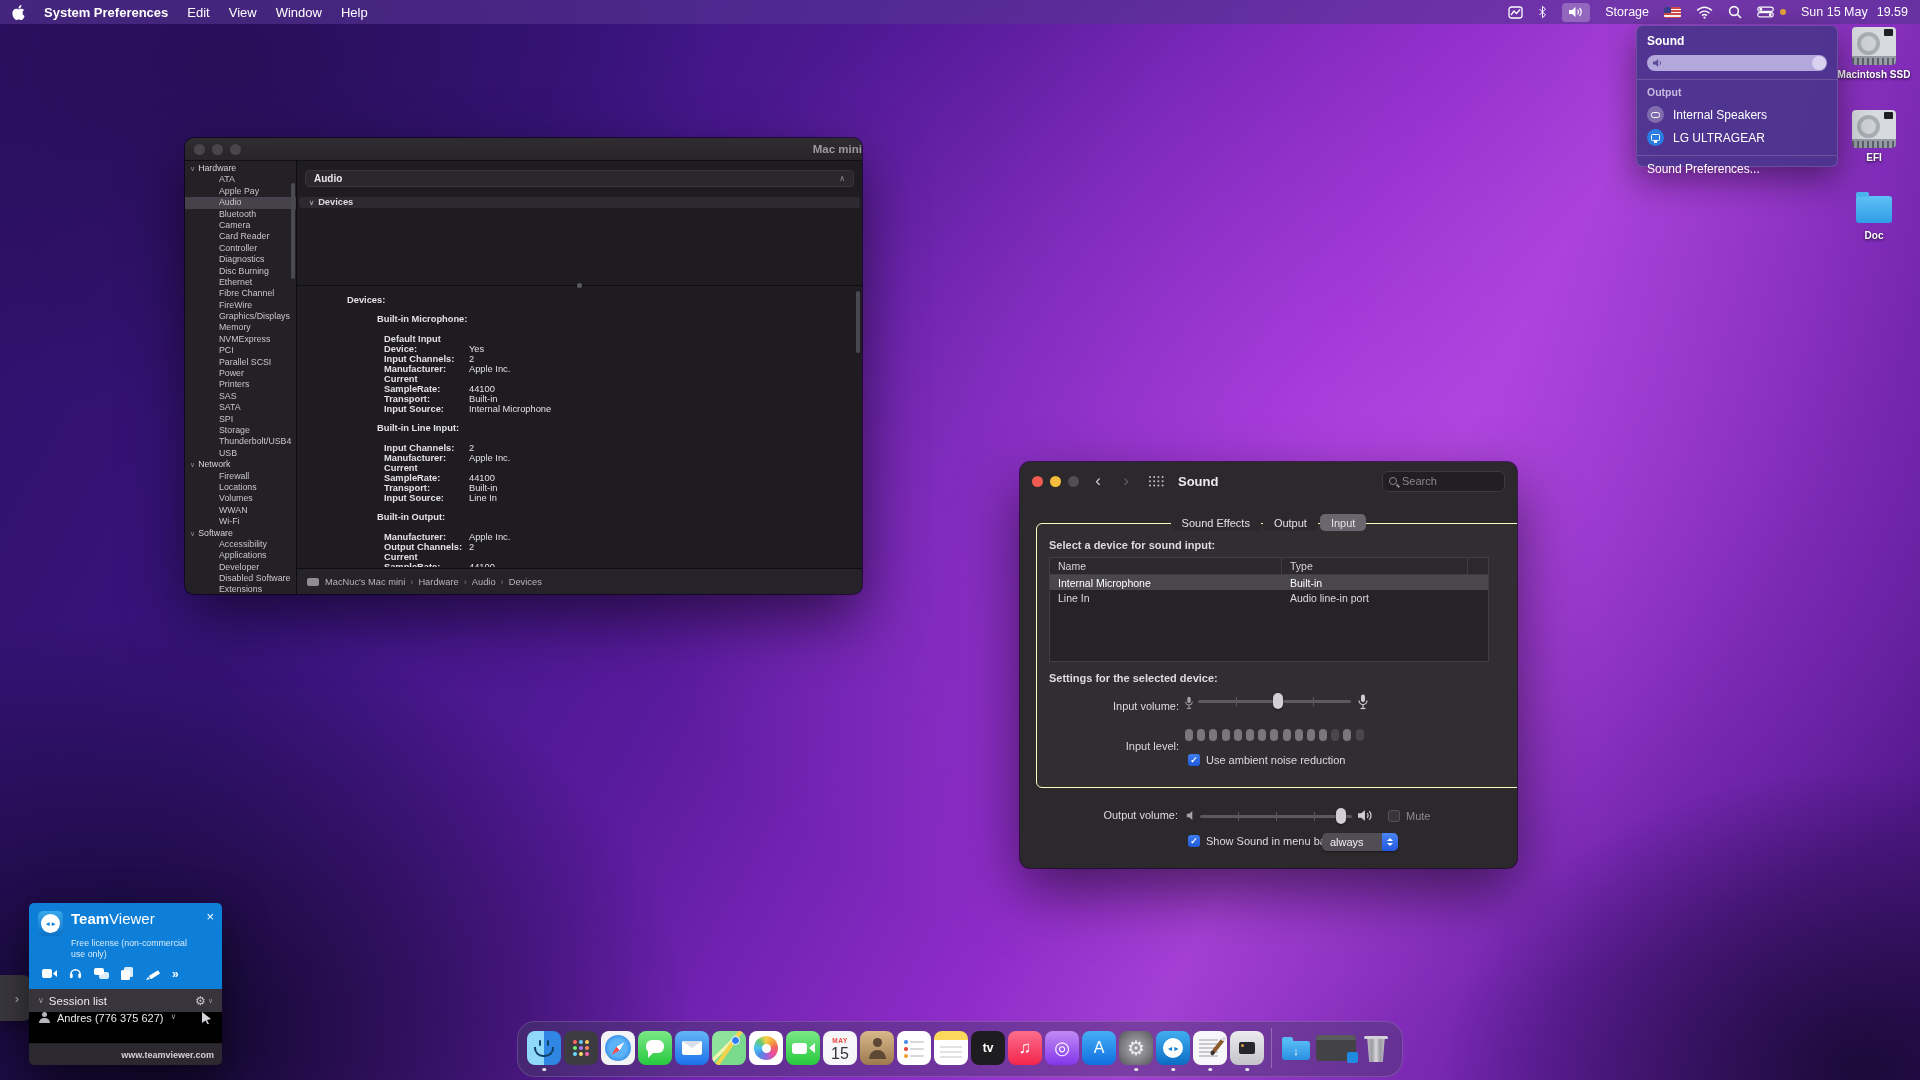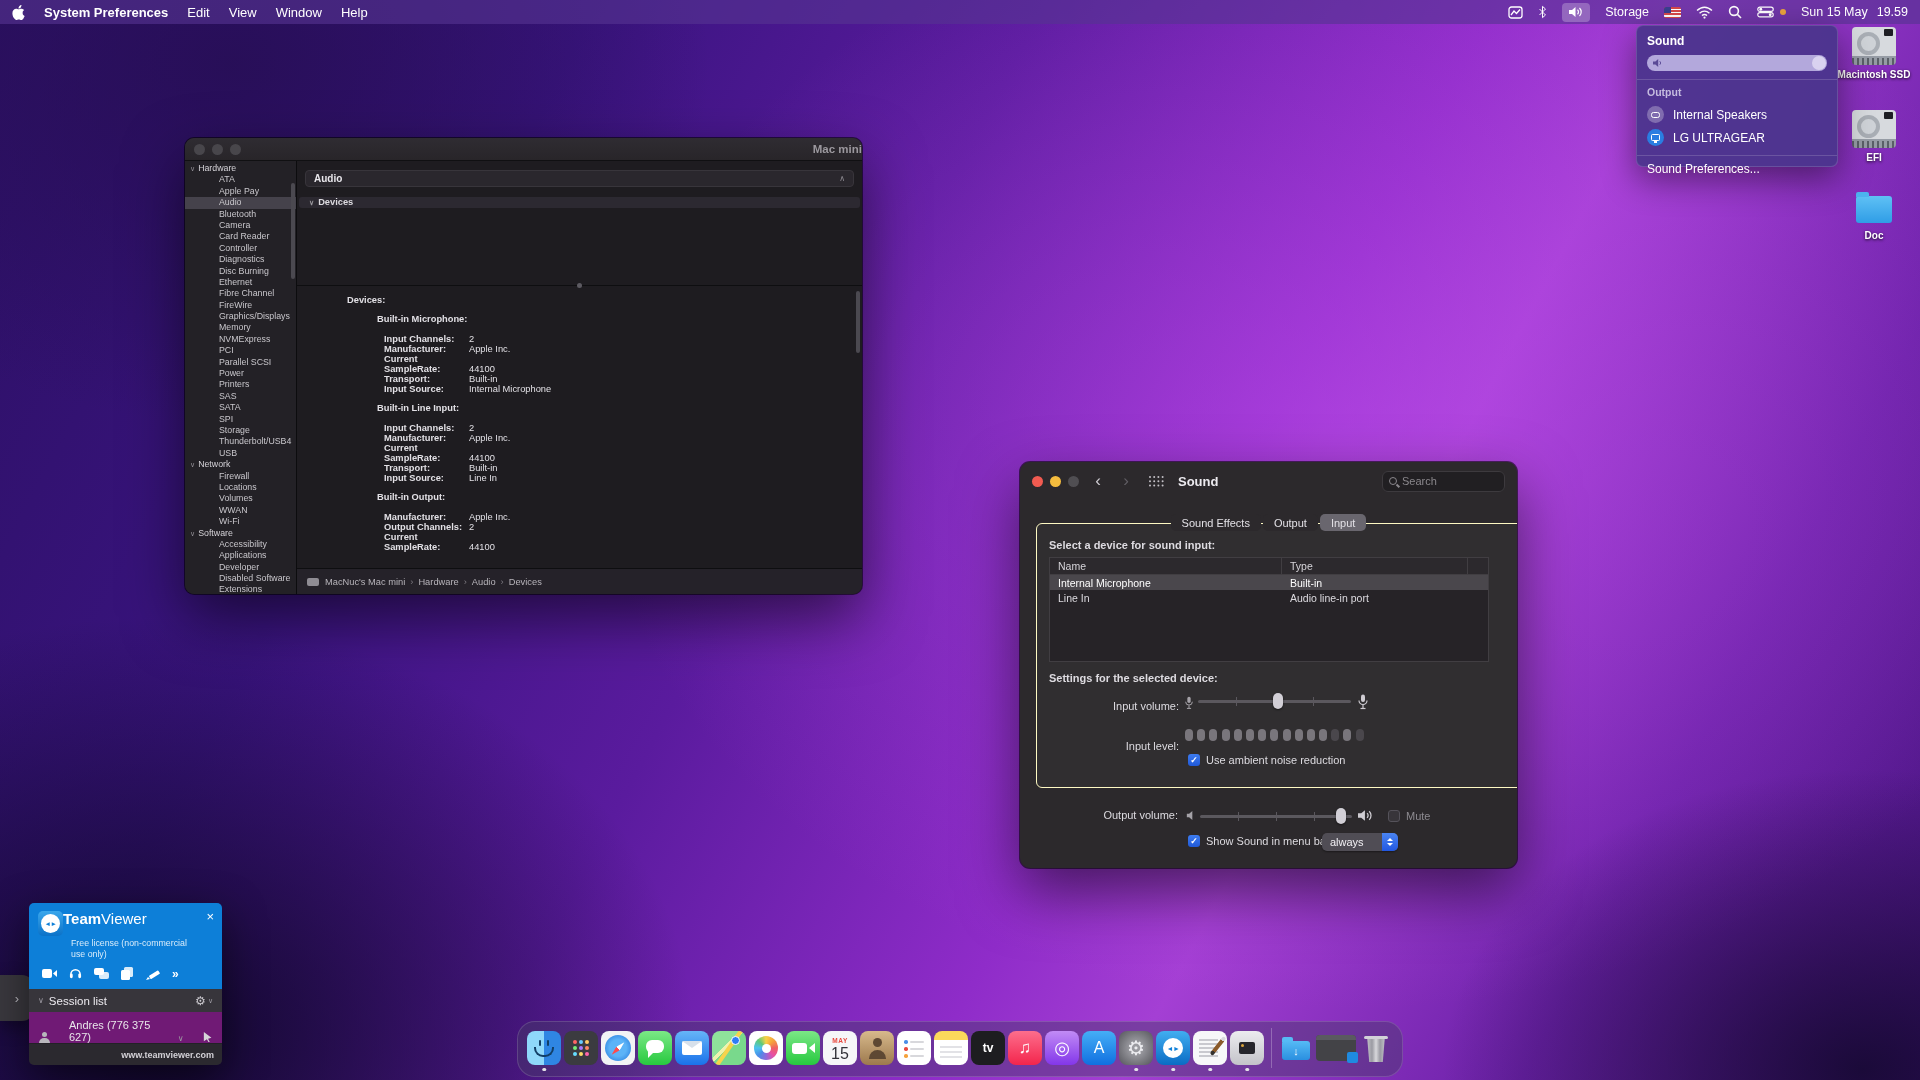--- a/index.html
+++ b/index.html
@@ -144,37 +144,37 @@
   .dropdown .val{flex:1;font-size:11px;color:#f2f0f4;padding-left:8px}
   .dropdown .step{width:16px;height:18px;border-radius:0 5px 5px 0;background:linear-gradient(#4a84f2,#2257e0);display:flex;flex-direction:column;align-items:center;justify-content:center;gap:2px}
   .tri-up{width:0;height:0;border-left:3px solid transparent;border-right:3px solid transparent;border-bottom:3.5px solid #fff}
   .tri-dn{width:0;height:0;border-left:3px solid transparent;border-right:3px solid transparent;border-top:3.5px solid #fff}
   .ic-mic{flex:0 0 auto}
   
   .tv-tab{position:absolute;left:0;top:975px;width:34px;height:46px;background:#3a383e;border-radius:0 12px 12px 0;z-index:29;
     display:flex;align-items:center;justify-content:center;color:#bab8bf;font-size:13px;box-shadow:0 6px 18px rgba(0,0,0,.4)}
   .tvpanel{position:absolute;left:29px;top:903px;width:193px;z-index:30;border-radius:5px;box-shadow:0 14px 40px rgba(0,0,0,.5);overflow:hidden;font-size:11px}
   .tv-head{background:#0d7fd8;padding:8px 9px 6px;color:#fff;position:relative}
-  .tv-brandrow{display:flex;align-items:flex-start;gap:0}
+  .tv-brandrow{display:flex;align-items:flex-start;gap:8px}
   .tv-logo{width:25px;height:25px;border-radius:5px;background:linear-gradient(#3aa7ec,#0b72c8);display:flex;align-items:center;justify-content:center;flex:0 0 auto}
   .tv-logo .circ{width:19px;height:19px;border-radius:50%;background:#fff;display:flex;align-items:center;justify-content:center;
     color:#0d7fd8;font-size:6.5px;letter-spacing:-.5px;font-weight:700}
   .tv-name{font-size:15px;line-height:16px}
   .tv-name b{font-weight:700}
   .tv-x{position:absolute;right:8px;top:6px;font-size:13px;color:#fff}
   .tv-lic{color:#d9ecfa;font-size:8.8px;line-height:10.5px;margin:2px 0 0 33px}
   .tv-icons{display:flex;gap:12px;align-items:center;margin:8px 0 3px 4px}
   .tv-icons svg{display:block}
   .tv-more{color:#fff;font-size:12px;font-weight:700;line-height:10px}
   .tv-sess{background:#37353b;height:23px;display:flex;align-items:center;padding:0 9px;color:#eceaef;gap:5px}
   .tv-sess .chev{color:#9d9aa2;font-size:8px}
   .tv-sess .t{font-size:11.5px}
   .tv-gear{margin-left:auto;color:#c9c7cc;font-size:12px;display:flex;align-items:center;gap:2px}
   .tv-gear .chev{font-size:7px}
-  .tv-user{background:#701a75;height:31px;display:flex;align-items:flex-end;padding:0 10px;gap:19px;color:#e8e6ea}
+  .tv-user{background:#000000;height:31px;display:flex;align-items:flex-start;padding:0 10px;gap:7px;color:#e8e6ea}
   .person{width:11px;height:11px;position:relative;flex:0 0 auto}
   .person::before{content:"";position:absolute;left:3px;top:0;width:5px;height:5px;border-radius:50%;background:#b8b6bc}
   .person::after{content:"";position:absolute;left:0;bottom:0;width:11px;height:5px;border-radius:5px 5px 0 0;background:#b8b6bc}
   .tv-user .chev{font-size:8px;color:#9d9aa2}
   .tv-foot{background:#2b292f;height:22px;display:flex;align-items:center;justify-content:flex-end;padding:0 8px;color:#d2d0d6;font-size:9px;font-weight:600;border-top:1px solid #232127}
   
   .dock{position:absolute;left:50%;transform:translateX(-50%);bottom:3px;z-index:35;display:flex;align-items:center;gap:3px;
     padding:6px 9px 8px;border-radius:18px;background:rgba(72,60,104,.45);border:1px solid rgba(255,255,255,.14)}
   .dock-icon{width:34px;height:34px;border-radius:8px;position:relative;display:flex;align-items:center;justify-content:center;flex:0 0 auto}
   .dock-icon .g1{color:#fff;font-weight:700;font-size:15px;position:relative;z-index:1}
@@ -433,20 +433,21 @@
         <div class="tree-row empty"></div>
       </div>
       <div class="si-split">
           <span class="grip"></span>
         </div>
       <div class="si-details">
         <div class="heading">Devices:</div>
         <div class="grp-title">Built-in Microphone:</div>
         <div>
 
+        <div class="prop"><span class="k">Default Input Device:</span><span class="v">Yes</span></div>
             <div class="prop"><span class="k">Input Channels:</span><span class="v">2</span></div>
             <div class="prop"><span class="k">Manufacturer:</span><span class="v">Apple Inc.</span></div>
             <div class="prop"><span class="k">Current SampleRate:</span><span class="v">44100</span></div>
             <div class="prop"><span class="k">Transport:</span><span class="v">Built-in</span></div>
             <div class="prop"><span class="k">Input Source:</span><span class="v">Internal Microphone</span></div>
           </div>
         <div class="grp-title">Built-in Line Input:</div>
         <div>
 
         <div class="prop"><span class="k">Input Channels:</span><span class="v">2</span></div>

